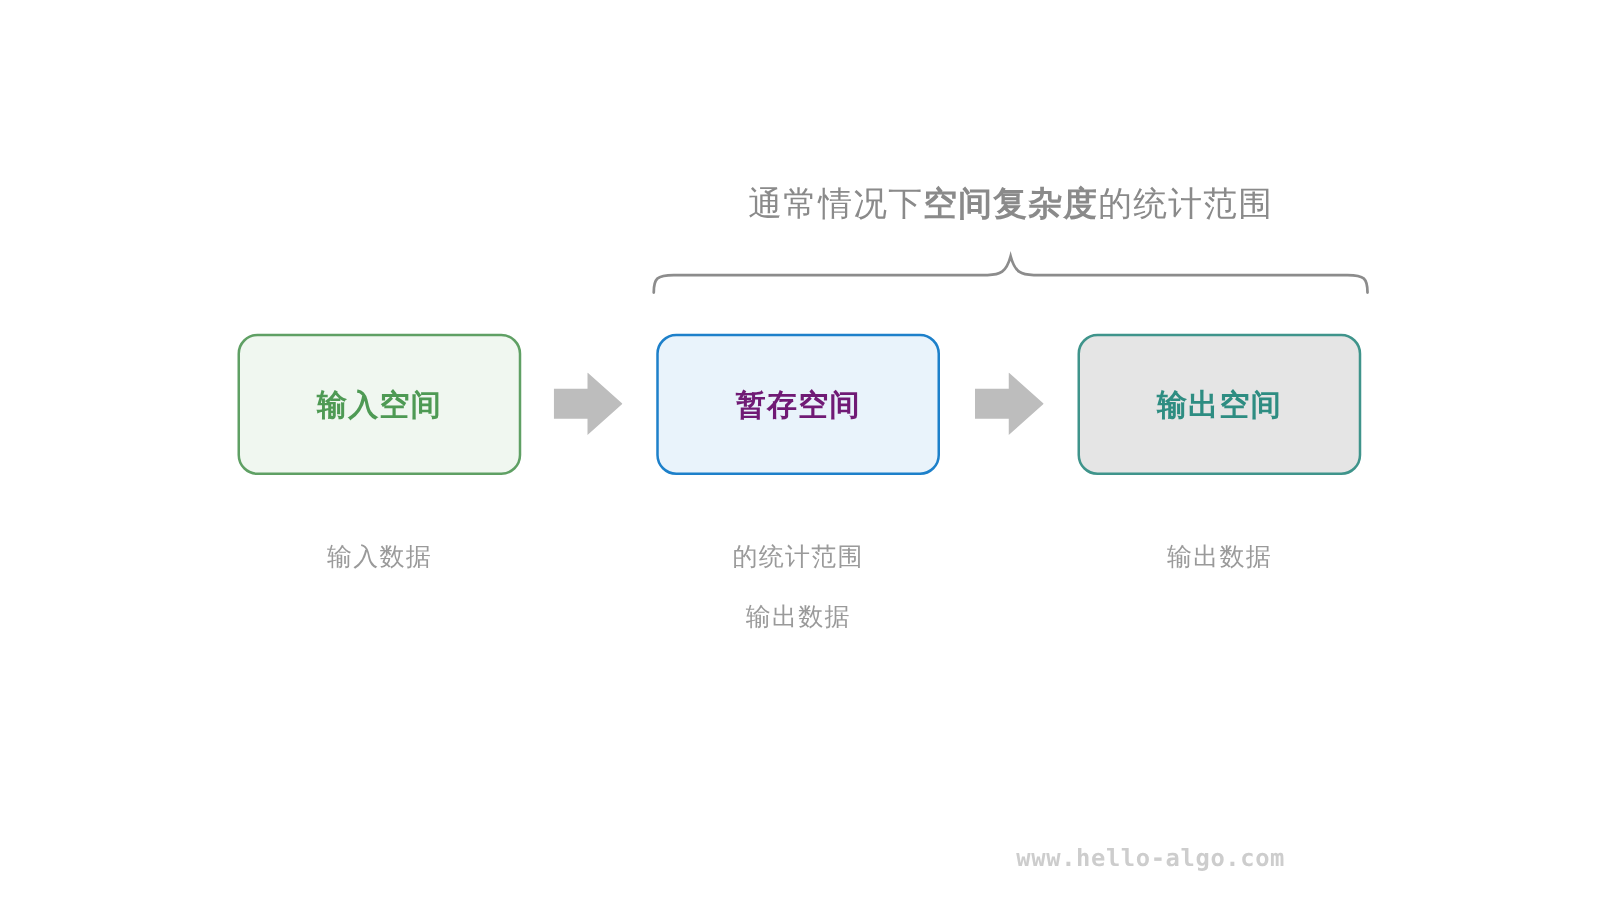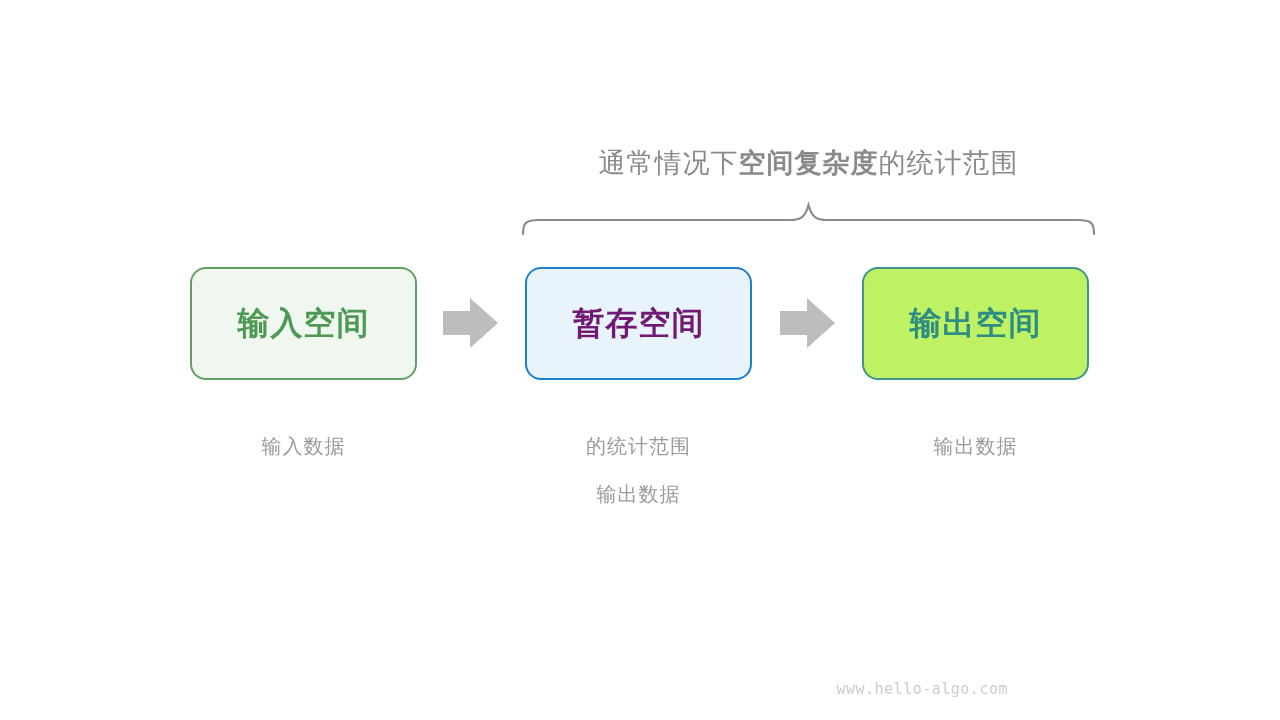--- a/index.html
+++ b/index.html
@@ -46,21 +46,21 @@
   .box {
     position: absolute;
     top: 267px;
     width: 227px;
     height: 113px;
     border: 2.5px solid;
     border-radius: 16px;
     display: flex;
     align-items: center;
     justify-content: center;
-    font-size: 32px;
+    font-size: 24px;
     font-weight: 700;
     letter-spacing: 1px;
   }
   .box-0 { left: 190px; }
   .box-1 { left: 525px; }
   .box-2 { left: 862px; }
 
   .arrow-svg {
     position: absolute;
     top: 298px;
@@ -80,26 +80,27 @@
     line-height: 48px;
     color: var(--label-color, #9a9a9a);
     letter-spacing: 1px;
   }
   .col-0 { left: 190px; }
   .col-1 { left: 525px; }
   .col-2 { left: 862px; }
 
   .watermark {
     position: absolute;
-    right: 60px;
+    right: 40px;
     bottom: 22px;
     font-family: "DejaVu Sans Mono", "Liberation Mono", monospace;
-    font-size: 15px;
+    font-size: 19px;
     color: var(--watermark-color, #cdcdcd);
     letter-spacing: 0.5px;
+    font-weight: bold;
   }
 </style>
 </head>
 <body>
 
 <div class="canvas">
 
   <div class="diagram-title">
     <span>通常情况下</span><b>空间复杂度</b><span>的统计范围</span>
   </div>
@@ -117,21 +118,21 @@
   </svg>
 
   <div class="box box-1" style="background: rgb(233, 243, 251); border-color: rgb(29, 128, 202); color: #701a75;">
     <span>暂存空间</span>
   </div>
 
   <svg class="arrow-svg arrow-2" viewBox="0 0 55 50">
     <polygon points="0,13 27,13 27,0 55,25 27,50 27,37 0,37"></polygon>
   </svg>
 
-  <div class="box box-2" style="background: #bef264; border-color: rgb(63, 148, 139); color: rgb(46, 141, 130);">
+  <div class="box box-2" style="background: #e5e5e5; border-color: rgb(63, 148, 139); color: rgb(46, 141, 130);">
     <span>输出空间</span>
   </div>
 
   <div class="sublabel-col col-0">
     <div>输入数据</div>
   </div>
 
   <div class="sublabel-col col-1">
     <div>的统计范围</div>
     <div>输出数据</div>

